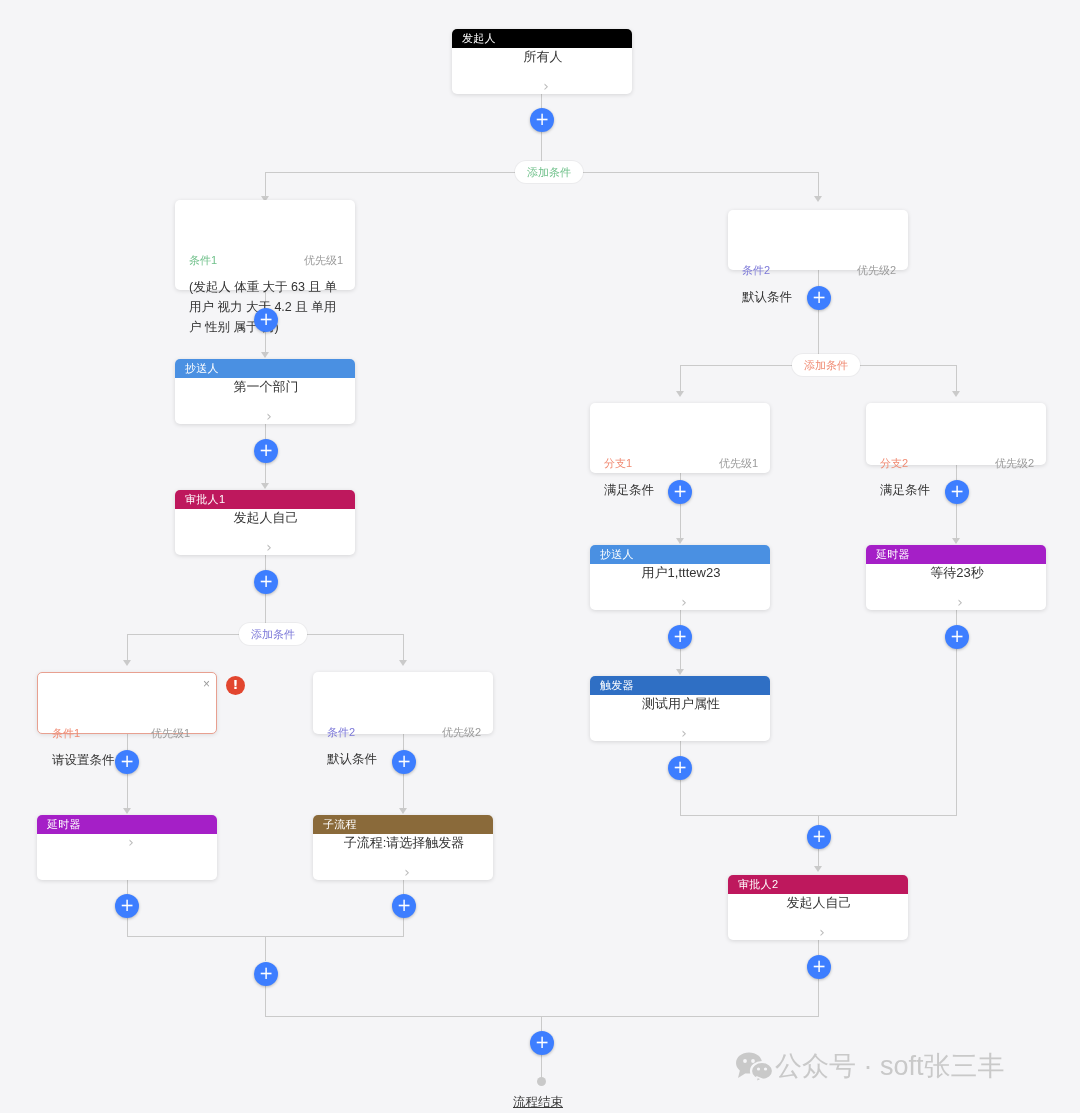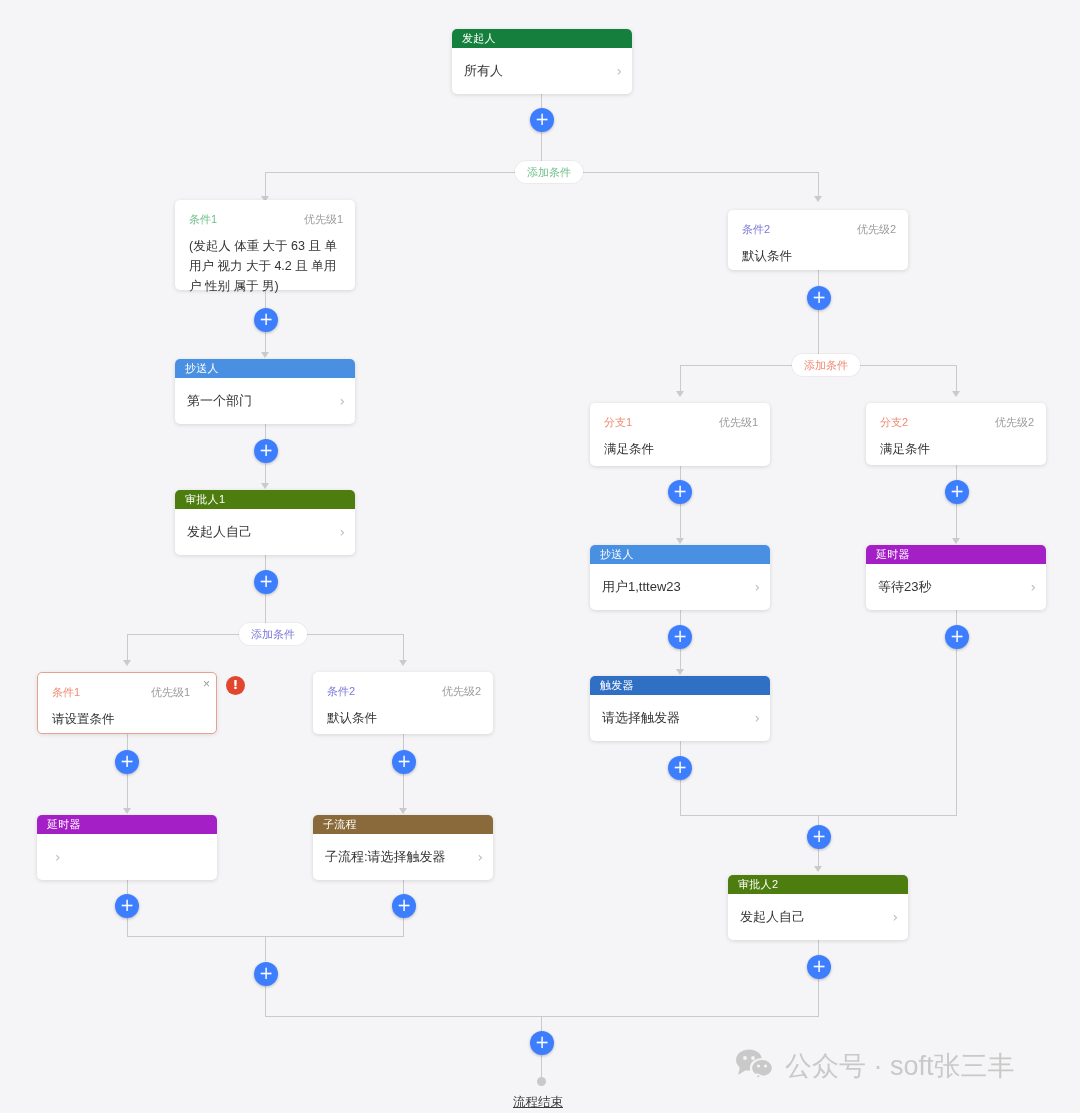--- a/index.html
+++ b/index.html
@@ -84,32 +84,33 @@
     color: #ffffff;
     letter-spacing: .3px;
   }
   .card .body {
     height: 46px;
     display: flex;
     align-items: center;
     padding: 0 10px 0 12px;
     font-size: 13px;
     color: #333333;
+    flex-direction: column;
   }
   .card .body .txt { flex: 1; }
   .chev {
     color: #bcbcbc;
     font-size: 14px;
     font-family: "DejaVu Sans", sans-serif;
     margin-left: 6px;
   }
-  .hdr.slate   { background: #15803d; }
+  .hdr.slate   { background: #000000; }
   .hdr.blue    { background: #4a90e2; }
   .hdr.dblue   { background: #2f6fc4; }
-  .hdr.orange  { background: #4d7c0f; }
+  .hdr.orange  { background: #be185d; }
   .hdr.purple  { background: #a51fc7; }
   .hdr.brown   { background: #8a6a3a; }
   
   .cond {
     position: absolute;
     width: 180px;
     background: #ffffff;
     border-radius: 5px;
     box-shadow: 0 1px 4px rgba(0,0,0,.13);
     padding: 12px 12px 12px 14px;
@@ -118,21 +119,21 @@
     z-index: 4;
   }
   .cond .row {
     display: flex;
     justify-content: space-between;
     align-items: flex-end;
     font-size: 11px;
     margin-bottom: 9px;
   }
   .cond .name  { font-weight: normal; }
-  .cond .prio  { color: #9a9a9a; }
+  .cond .prio  { color: #9a9a9a; margin-top: 41px; }
   .cond .ctext {
     font-size: 12.5px;
     color: #333333;
     line-height: 20px;
   }
   .cond.green  .name { color: #6fc08a; }
   .cond.violet .name { color: #7b77d8; }
   .cond.salmon .name { color: #f08a72; }
   .cond.err {
     border: 1px solid #e8a090;
@@ -170,22 +171,21 @@
   .endlabel {
     position: absolute;
     font-size: 12.5px;
     color: #3b3b3b;
     white-space: nowrap;
   }
   
   .watermark {
     position: absolute;
     display: flex;
-    align-items: flex-start;
-    gap: 10px;
+    align-items: center;
     color: #c9c9c9;
     font-size: 27px;
     user-select: none;
   }
   .wechat { display: block; }
 </style>
 </head>
 <body>
 
 <div id="canvas">
@@ -328,21 +328,21 @@
 
   <div class="pill salmon" style="left:792px; top:354px;">添加条件</div>
 
   <div class="line-h" style="left:680px; top:365px; width:112px;"></div>
   <div class="line-h" style="left:845px; top:365px; width:112px;"></div>
   <div class="line-v" style="left:680px; top:365px; height:30px;"></div>
   <div class="line-v" style="left:956px; top:365px; height:30px;"></div>
   <div class="arrow" style="left:676px; top:391px;"></div>
   <div class="arrow" style="left:952px; top:391px;"></div>
 
-  <div class="cond salmon" style="left:590px; top:403px; height:63px;">
+  <div class="cond salmon" style="left:590px; top:403px; height:70px;">
     <div class="row">
       <span class="name">分支1</span>
       <span class="prio">优先级1</span>
     </div>
     <div class="ctext">满足条件</div>
   </div>
 
   <div class="cond salmon" style="left:866px; top:403px; height:62px;">
     <div class="row">
       <span class="name">分支2</span>
@@ -365,21 +365,21 @@
   </div>
 
   <div class="line-v" style="left:680px; top:610px; height:15px;"></div>
   <div class="plus" style="left:668px; top:625px;">+</div>
   <div class="line-v" style="left:680px; top:649px; height:22px;"></div>
   <div class="arrow" style="left:676px; top:669px;"></div>
 
   <div class="card" style="left:590px; top:676px;">
     <div class="hdr dblue">触发器</div>
     <div class="body">
-      <span class="txt">请选择触发器</span>
+      <span class="txt">测试用户属性</span>
       <span class="chev">›</span>
     </div>
   </div>
 
   <div class="line-v" style="left:680px; top:741px; height:15px;"></div>
   <div class="plus" style="left:668px; top:756px;">+</div>
   <div class="line-v" style="left:680px; top:780px; height:35px;"></div>
 
   <div class="line-v" style="left:956px; top:465px; height:15px;"></div>
   <div class="plus" style="left:945px; top:480px;">+</div>

